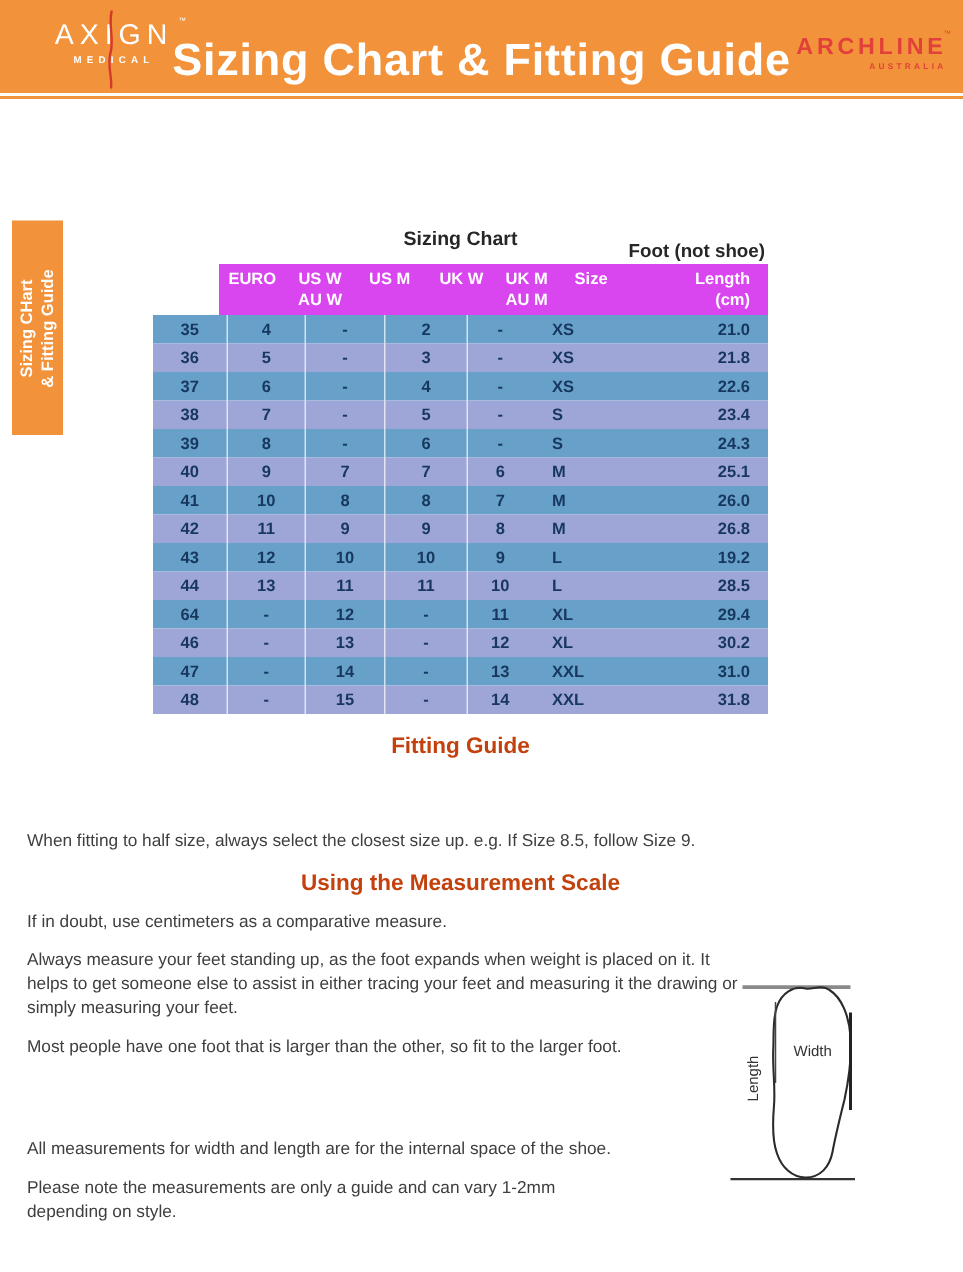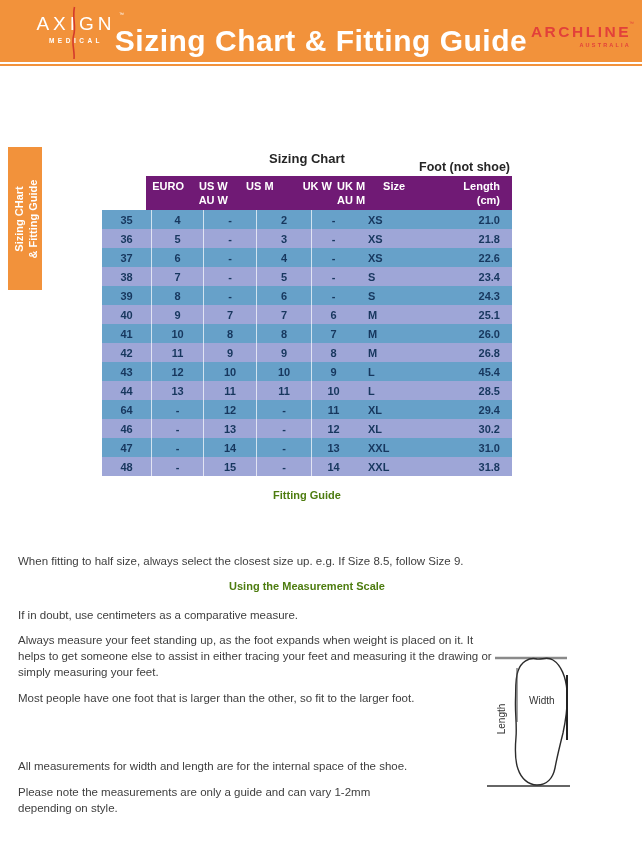--- a/index.html
+++ b/index.html
@@ -33,40 +33,40 @@
                    font-size:11px; font-weight:bold; line-height:14px; padding-top:3px; }
 
   
   .chart-title { position:absolute; left:102px; width:410px; top:151px; text-align:center;
                  font-size:13px; font-weight:bold; color:#262626; }
   .foot-note { position:absolute; left:102px; width:410px; top:160px; text-align:right;
                font-size:12.5px; font-weight:bold; color:#262626; padding-right:2px; }
 
   
   .sizing-table { position:absolute; left:102px; top:176px; width:410px; }
-  .thead { display:flex; background:#701a75; height:34px; padding-top:3px;margin-left:44px; }
+  .thead { display:flex; background:#d946ef; height:34px; padding-top:3px;margin-left:44px; }
   .hcell { color:#fff; font-size:11px; font-weight:bold; line-height:14px; text-align:center; }
   .trow { display:flex; height:19px; align-items:center; }
   .trow.odd  { background:#67A1C9; }
   .trow.even { background:#9EA6D7; }
   .tcell { font-size:11px; font-weight:bold; color:#17375E; text-align:center; height:100%;
            display:flex; align-items:center; justify-content:center; }
   .trow .tcell:nth-child(-n+5) { border-right:1px solid rgba(255,255,255,0.7); }
   .trow .tcell:nth-child(5) { border-right:none; }
   .c0,.h0 { width:50px; } .c1,.h1 { width:52px; } .c2,.h2 { width:53px; }
-  .c3,.h3 { width:55px;text-align:right; } .c4,.h4 { width:43px; } .c5,.h5 { width:65px; }
+  .c3,.h3 { width:55px; } .c4,.h4 { width:43px; } .c5,.h5 { width:65px; }
   .c6,.h6 { width:92px; }
   .tcell.c5 { justify-content:flex-start; padding-left:13px; }
   .tcell.c6 { justify-content:flex-end; padding-right:12px; }
   .hcell.h5 { text-align:left; padding-left:13px; }
   .hcell.h6 { text-align:right; padding-right:12px; }
 
   
   .sec-title { position:absolute; left:0; width:614px; text-align:center;
-               font-size:11px; font-weight:bold; color:#4d7c0f; }
+               font-size:15px; font-weight:bold; color:#c2410c; }
   .para { position:absolute; left:18px; font-size:11.5px; line-height:16px; color:#3E3E3E; }
   .para b { color:#2b2b2b; }
 
   
   .foot-diagram { position:absolute; left:485px; top:645px; }
 </style>
 </head>
 <body>
 
 <div id="page">
@@ -206,21 +206,21 @@
           <div class="tcell c5">M</div>
           <div class="tcell c6">26.8</div>
         </div>
         <div class="trow odd">
           <div class="tcell c0">43</div>
           <div class="tcell c1">12</div>
           <div class="tcell c2">10</div>
           <div class="tcell c3">10</div>
           <div class="tcell c4">9</div>
           <div class="tcell c5">L</div>
-          <div class="tcell c6">45.4</div>
+          <div class="tcell c6">19.2</div>
         </div>
         <div class="trow even">
           <div class="tcell c0">44</div>
           <div class="tcell c1">13</div>
           <div class="tcell c2">11</div>
           <div class="tcell c3">11</div>
           <div class="tcell c4">10</div>
           <div class="tcell c5">L</div>
           <div class="tcell c6">28.5</div>
         </div>

